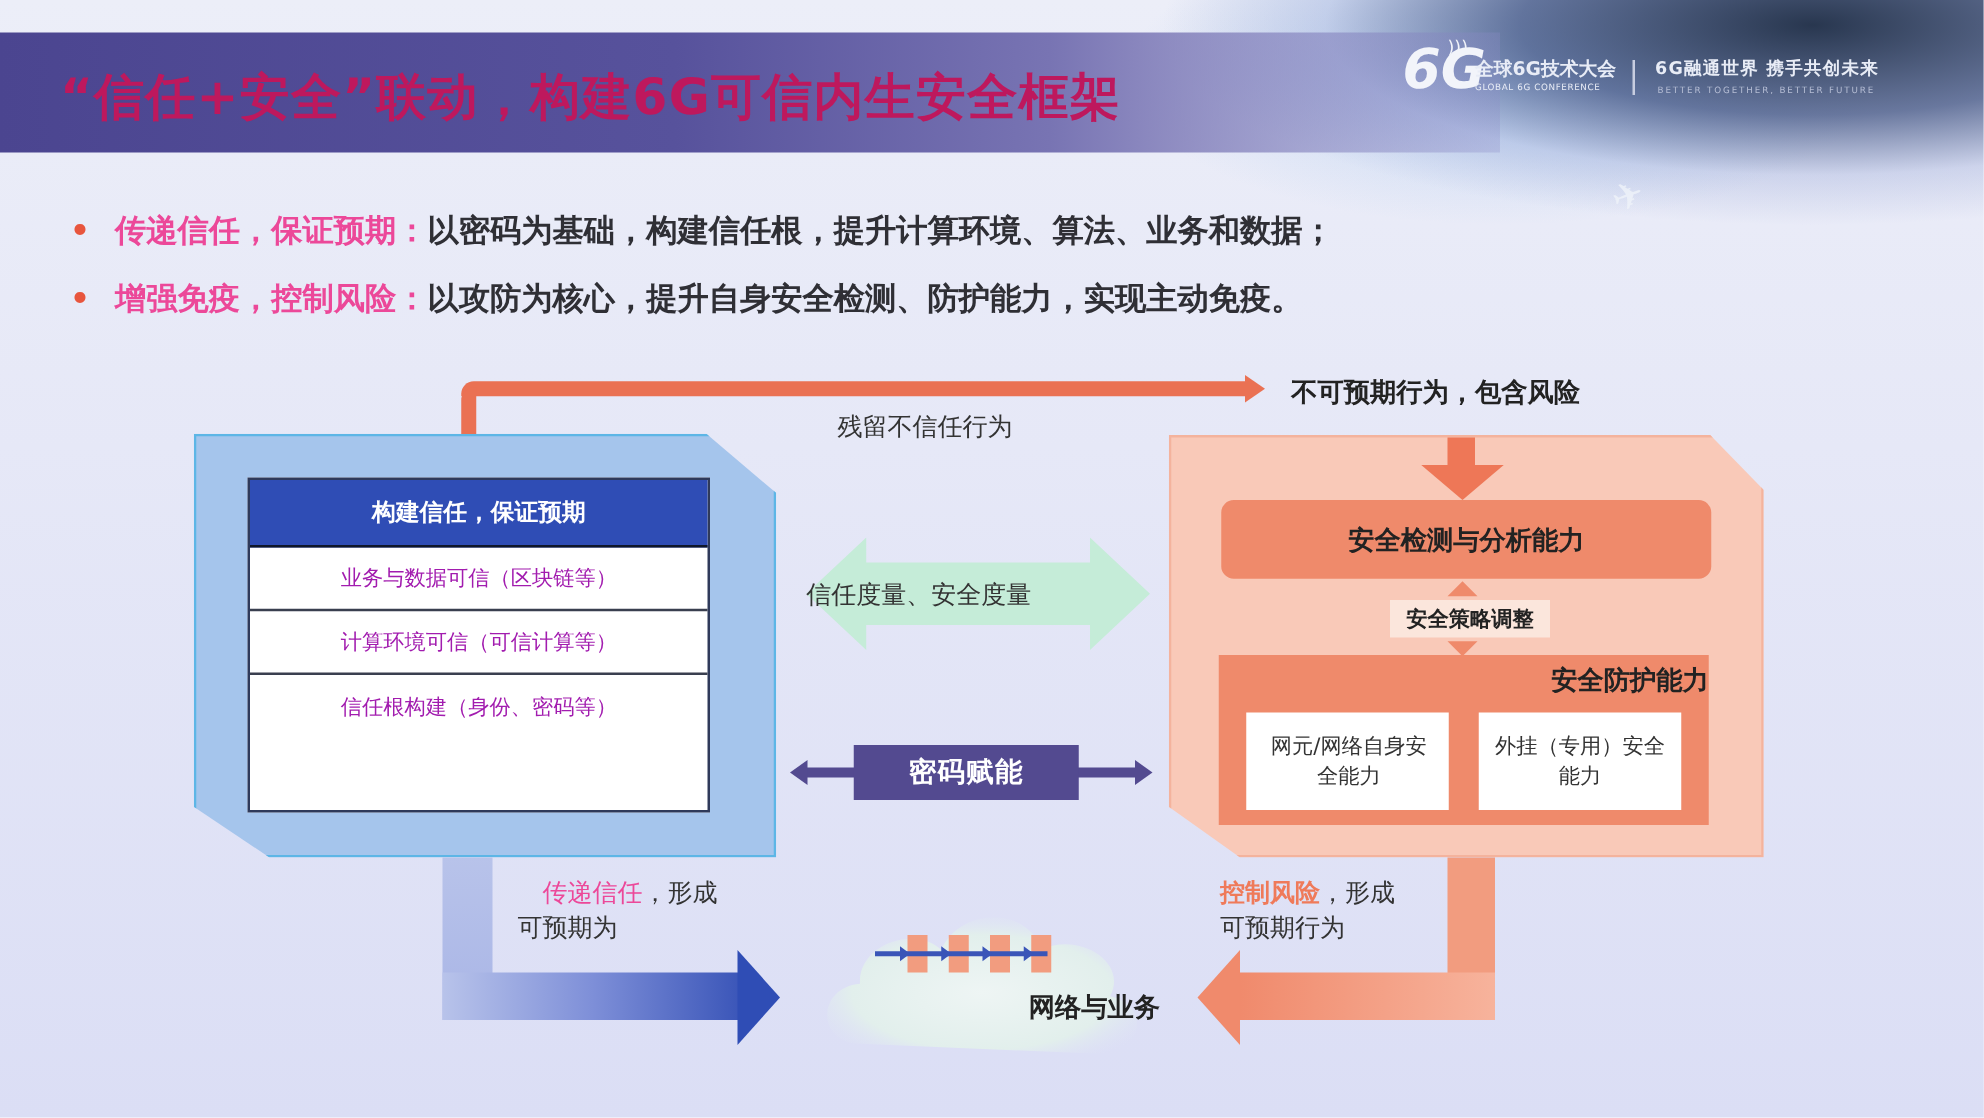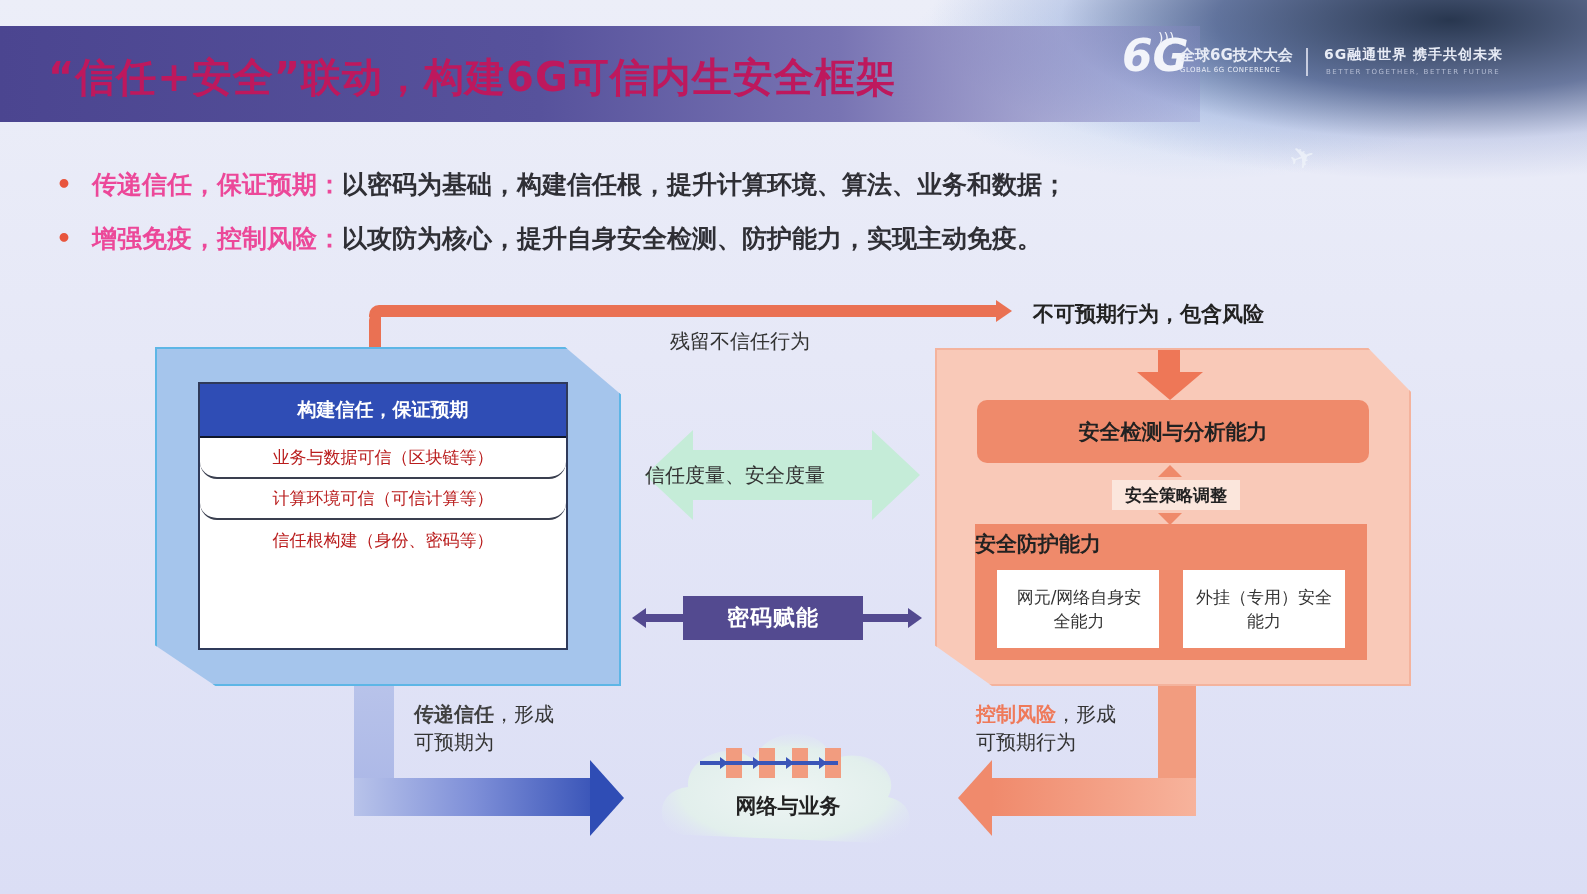--- a/index.html
+++ b/index.html
@@ -48,21 +48,21 @@
   .left-panel {
     position: absolute; left: 155px; top: 347px; width: 466px; height: 339px;
     background: #a5c5ec; border: 2px solid #5db6e6;
     clip-path: polygon(0 0, 88% 0, 100% 14%, 100% 100%, 13% 100%, 0 88%);
   }
   .trust-table {
     position: absolute; left: 198px; top: 382px; width: 370px; height: 268px;
     border: 2px solid #2f3a5a; background: #ffffff;
   }
   .trust-header { height: 54px; background: #2f4db5; color: #ffffff; font-size: 19px; font-weight: bold; display: flex; align-items: center; justify-content: center; border-bottom: 2px solid #0f172a; }
-  .trust-row { height: 41px; display: flex; align-items: center; justify-content: center; font-size: 17px; color: #b91c1c; border-bottom: 2px solid #3a3f4f; border-radius: 17px; }
+  .trust-row { height: 51px; display: flex; align-items: center; justify-content: center; font-size: 17px; color: #a21caf; border-bottom: 2px solid #3a3f4f; }
   .trust-row:last-child { border-bottom: none; }
 
   
   .green-arrow { position: absolute; left: 645px; top: 430px; width: 275px; height: 90px; }
   .green-label { position: absolute; left: 645px; top: 462px; width: 275px; font-size: 20px; color: #333; }
   .crypto-line { position: absolute; left: 640px; top: 614px; width: 275px; height: 8px; background: #534a90; }
   .crypto-head-l { position: absolute; left: 632px; top: 608px; border-top: 10px solid transparent; border-bottom: 10px solid transparent; border-right: 14px solid #534a90; }
   .crypto-head-r { position: absolute; left: 908px; top: 608px; border-top: 10px solid transparent; border-bottom: 10px solid transparent; border-left: 14px solid #534a90; }
   .crypto-box { position: absolute; left: 683px; top: 596px; width: 180px; height: 44px; background: #534a90; color: #fff; font-size: 22px; font-weight: bold; display: flex; align-items: center; justify-content: center; letter-spacing: 1px; }
 
@@ -72,42 +72,42 @@
     background: #f9c9b8; border: 2px solid #f4b39d;
     clip-path: polygon(0 0, 91% 0, 100% 13%, 100% 100%, 12% 100%, 0 88%);
   }
   .down-arrow-stem { position: absolute; left: 1158px; top: 350px; width: 22px; height: 24px; background: #ee7757; }
   .down-arrow-head { position: absolute; left: 1137px; top: 372px; border-left: 33px solid transparent; border-right: 33px solid transparent; border-top: 28px solid #ee7757; }
   .detect-box { position: absolute; left: 977px; top: 400px; width: 392px; height: 63px; background: #ef8a6b; border-radius: 10px; display: flex; align-items: center; justify-content: center; font-size: 21px; font-weight: bold; color: #222; }
   .policy-tri-up { position: absolute; left: 1158px; top: 465px; border-left: 12px solid transparent; border-right: 12px solid transparent; border-bottom: 12px solid #ef8a6b; }
   .policy-tri-down { position: absolute; left: 1158px; top: 513px; border-left: 12px solid transparent; border-right: 12px solid transparent; border-top: 12px solid #ef8a6b; }
   .policy-label { position: absolute; left: 1112px; top: 480px; width: 128px; height: 30px; background: #fbe6dc; display: flex; align-items: center; justify-content: center; font-size: 17px; font-weight: bold; color: #222; }
   .protect-box { position: absolute; left: 975px; top: 524px; width: 392px; height: 136px; background: #ef8a6b; }
-  .protect-title { position: absolute; left: 0; top: 6px; width: 100%; text-align: left; font-size: 21px; font-weight: bold; color: #222; }
+  .protect-title { position: absolute; left: 0; top: 6px; width: 100%; text-align: right; font-size: 21px; font-weight: bold; color: #222; }
   .protect-sub { position: absolute; top: 46px; width: 162px; height: 78px; background: #ffffff; display: flex; align-items: center; justify-content: center; text-align: center; font-size: 17px; color: #333; line-height: 24px; padding: 0 10px; }
 
   
   .blue-flow-v { position: absolute; left: 354px; top: 686px; width: 40px; height: 130px; background: linear-gradient(180deg, #b8c3ea, #a9b5e6); }
   .blue-flow-h { position: absolute; left: 354px; top: 778px; width: 240px; height: 38px; background: linear-gradient(90deg, #b8c3ea 0%, #7e8fd8 50%, #3a55b8 100%); }
   .blue-flow-head { position: absolute; left: 590px; top: 760px; border-top: 38px solid transparent; border-bottom: 38px solid transparent; border-left: 34px solid #2f4db5; }
   .blue-label { position: absolute; left: 414px; top: 700px; font-size: 20px; color: #333; line-height: 28px; }
-  .blue-label .hl { color: #404040; font-weight: bold; }
+  .blue-label .hl { color: #ec4899; font-weight: normal; margin-left: 20px; }
 
   .orange-flow-v { position: absolute; left: 1158px; top: 686px; width: 38px; height: 130px; background: #f29c7f; }
   .orange-flow-h { position: absolute; left: 992px; top: 778px; width: 204px; height: 38px; background: linear-gradient(90deg, #f08a6c 0%, #f7b39c 100%); }
   .orange-flow-head { position: absolute; left: 958px; top: 760px; border-top: 38px solid transparent; border-bottom: 38px solid transparent; border-right: 34px solid #f08a6c; }
   .orange-label { position: absolute; left: 976px; top: 700px; font-size: 20px; color: #333; line-height: 28px; }
   .orange-label .hl { color: #ef7a5a; font-weight: bold; }
 
   .cloud { position: absolute; left: 648px; top: 715px; width: 272px; height: 150px; }
   .chain { position: absolute; left: 700px; top: 748px; width: 150px; height: 30px; }
   .chain-block { position: absolute; top: 0; width: 16px; height: 30px; background: #f29c7f; }
   .chain-line { position: absolute; left: 0; top: 13px; width: 138px; height: 4px; background: #3a55b8; }
   .chain-arrow { position: absolute; top: 9px; border-top: 6px solid transparent; border-bottom: 6px solid transparent; border-left: 8px solid #3a55b8; }
-  .net-label { position: absolute; left: 648px; top: 792px; width: 280px; text-align: center; font-size: 21px; font-weight: bold; color: #222; }
+  .net-label { position: absolute; left: 648px; top: 792px; width: 280px; text-align: right; font-size: 21px; font-weight: bold; color: #222; }
 </style>
 </head>
 <body>
 
 <div class="sky"></div>
 <div class="satellite">✈</div>
 
 <div class="title-bar"></div>
 <div class="title-text">“信任+安全”联动，构建6G可信内生安全框架</div>
 

